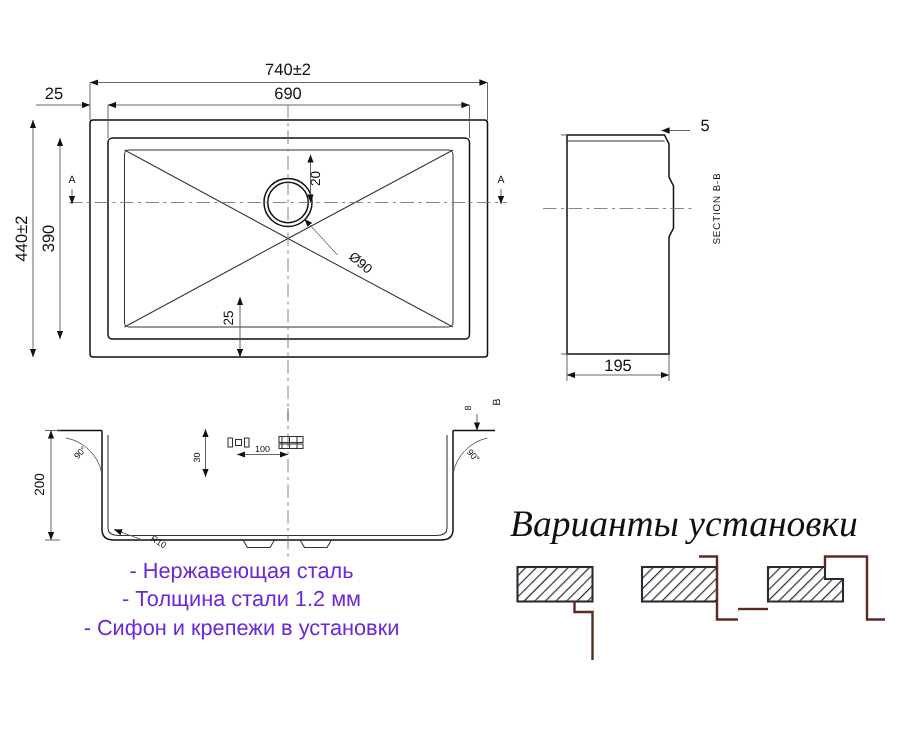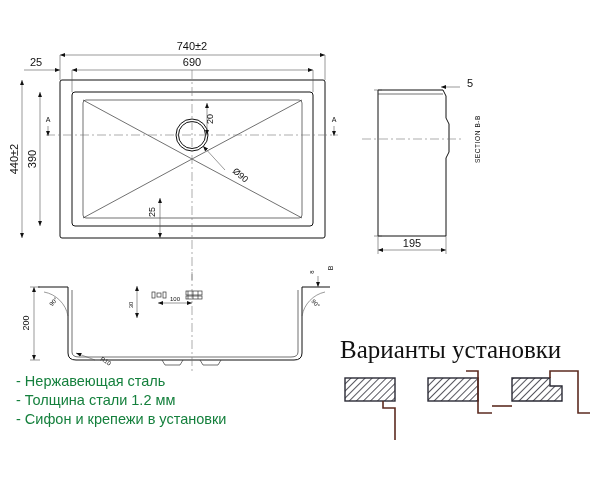--- a/index.html
+++ b/index.html
@@ -81,32 +81,34 @@
   }
   #features {
     position: absolute;
     left: 16px;
     top: 372px;
     width: 290px;
   }
   #features .feat-line {
     font-family: "Liberation Sans", sans-serif;
     font-size: 14.5px;
-    color: #15803d;
+    color: #6d28d9;
     line-height: 19px;
     white-space: nowrap;
+    text-align: center;
   }
   #install-title {
     position: absolute;
     left: 340px;
     top: 336px;
     font-family: "Liberation Serif", serif;
     font-size: 25px;
     color: #111111;
     white-space: nowrap;
+    font-style: italic;
   }
 </style>
 </head>
 <body>
 
 <div id="page">
 
   <svg class="drawing" viewBox="0 0 600 500">
     <defs>
       <marker id="arrR" markerWidth="9" markerHeight="7" refX="9" refY="3.5" orient="auto">

